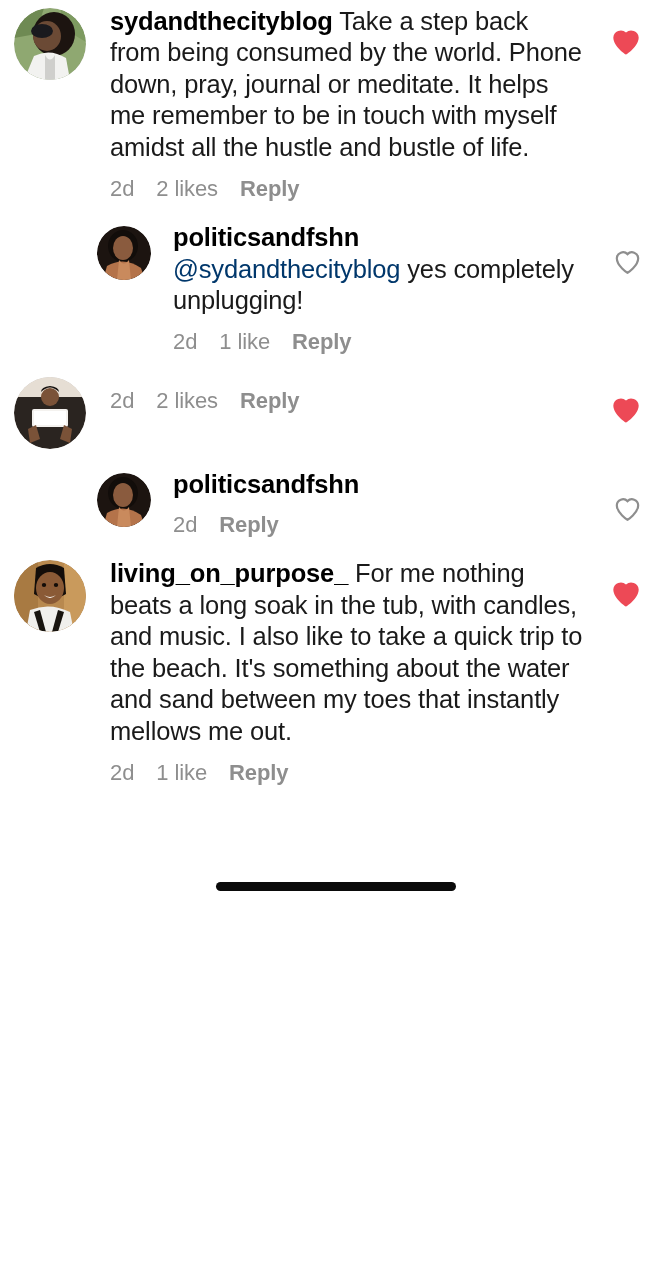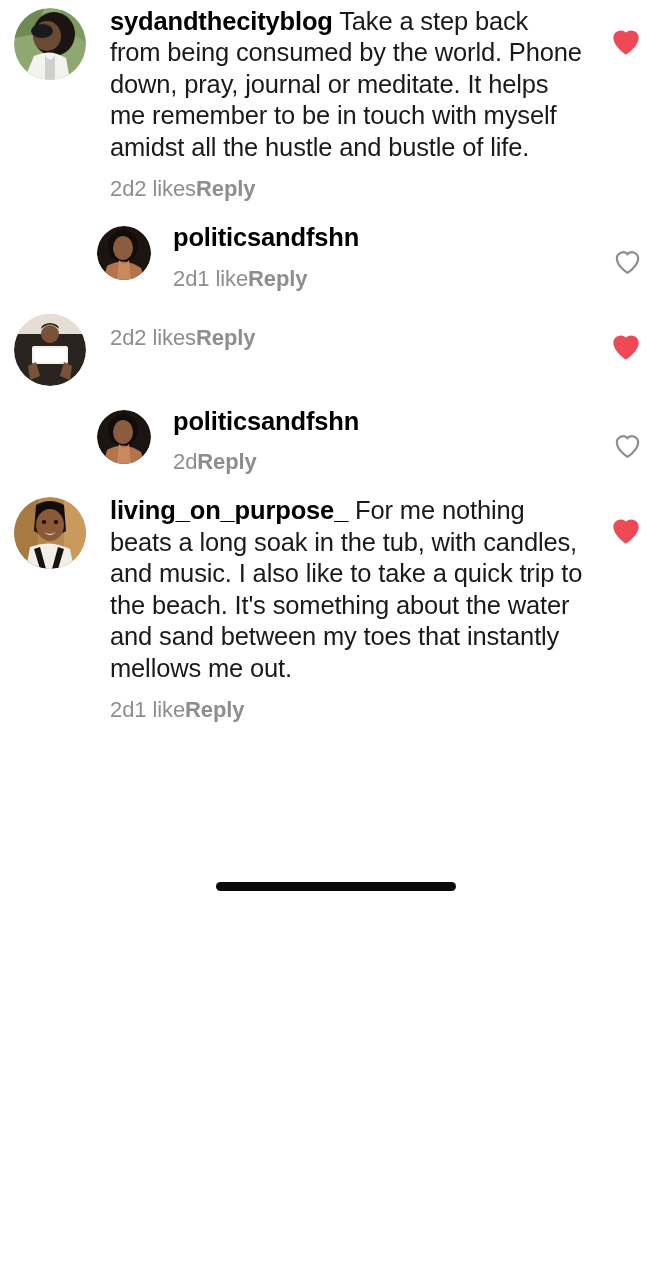--- a/index.html
+++ b/index.html
@@ -88,20 +88,21 @@
     line-height: 1.23;
     font-weight: bold;
     color: #000000;
     letter-spacing: -0.15px;
   }
 
   .c-meta {
     margin-top: 13px;
     display: flex;
     align-items: center;
+    gap: 22px;
     font-size: 22px;
     color: #8e8e8e;
     letter-spacing: -0.1px;
   }
   .comment.reply .c-meta { margin-top: 12px; }
   .c-meta .m-item { white-space: nowrap; }
   .c-meta .m-reply { font-weight: 600; color: #8e8e8e; }
 
   
   .like-btn {
@@ -225,20 +226,21 @@
             <rect width="54" height="54" fill="#1c1410"></rect>
             <ellipse cx="26" cy="20" rx="15" ry="16" fill="#120d0a"></ellipse>
             <ellipse cx="26" cy="22" rx="10" ry="12" fill="#8a5b3e"></ellipse>
             <path d="M10 40 Q27 30 44 42 L48 54 L6 54 Z" fill="#b4734a"></path>
             <path d="M22 34 Q27 41 32 34 L34 54 L20 54 Z" fill="#c98a5d"></path>
           </g>
         </svg>
       </div>
       <div class="c-body">
         <div class="reply-username">politicsandfshn</div>
+        <div class="c-text"><span class="c-mention">@sydandthecityblog</span><span> yes completely unplugging!</span></div>
         <div class="c-meta">
           <span class="m-item">2d</span>
           <span class="m-item">1 like</span>
           <span class="m-item m-reply">Reply</span>
         </div>
       </div>
       <div class="like-btn reply-like">
         <svg width="31" height="28" viewBox="0 0 24 22">
           <path d="M12 20.3s-8.4-5.4-8.4-11.5a4.9 4.9 0 0 1 8.4-3.2 4.9 4.9 0 0 1 8.4 3.2c0 6.1-8.4 11.5-8.4 11.5z" fill="none" stroke="#8e8e8e" stroke-width="1.7"></path>
         </svg>

